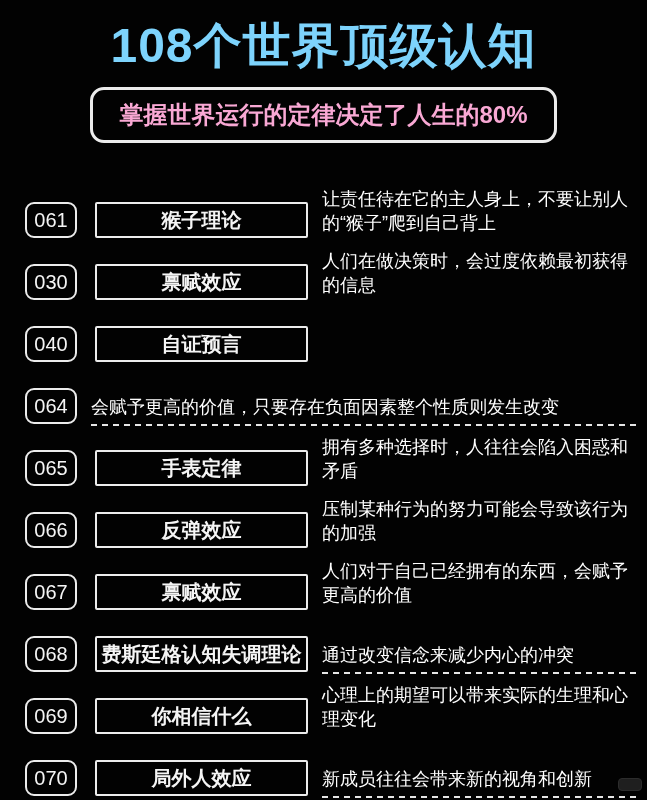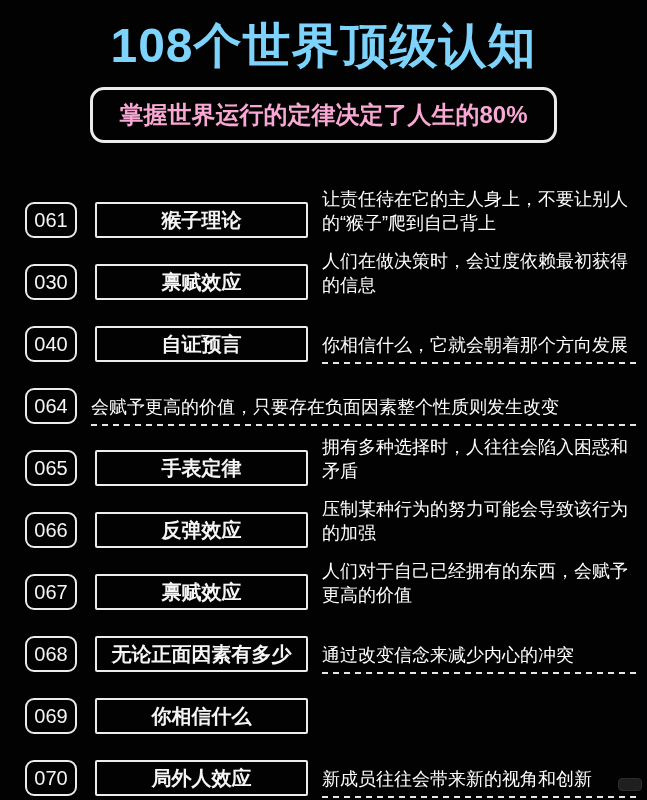--- a/index.html
+++ b/index.html
@@ -107,24 +107,20 @@
     <div class="name-box">禀赋效应</div>
     <div class="desc-cell">
       <div class="desc-text">人们在做决策时，会过度依赖最初获得的信息</div>
       <div class="dash-line"></div>
     </div>
   </div>
 
   <div class="law-row">
     <div class="num-badge">040</div>
     <div class="name-box">自证预言</div>
-    <div class="desc-cell">
-      <div class="desc-text">你相信什么，它就会朝着那个方向发展</div>
-      <div class="dash-line"></div>
-    </div>
   </div>
 
   <div class="law-row">
     <div class="num-badge">064</div>
     <div class="desc-cell">
       <div class="desc-text">会赋予更高的价值，只要存在负面因素整个性质则发生改变</div>
       <div class="dash-line"></div>
     </div>
   </div>
 
@@ -150,30 +146,34 @@
     <div class="num-badge">067</div>
     <div class="name-box">禀赋效应</div>
     <div class="desc-cell">
       <div class="desc-text">人们对于自己已经拥有的东西，会赋予更高的价值</div>
       <div class="dash-line"></div>
     </div>
   </div>
 
   <div class="law-row">
     <div class="num-badge">068</div>
-    <div class="name-box">无论正面因素有多少</div>
+    <div class="name-box">费斯廷格认知失调理论</div>
     <div class="desc-cell">
       <div class="desc-text">通过改变信念来减少内心的冲突</div>
       <div class="dash-line"></div>
     </div>
   </div>
 
   <div class="law-row">
     <div class="num-badge">069</div>
     <div class="name-box">你相信什么</div>
+    <div class="desc-cell">
+      <div class="desc-text">心理上的期望可以带来实际的生理和心理变化</div>
+      <div class="dash-line"></div>
+    </div>
   </div>
 
   <div class="law-row">
     <div class="num-badge">070</div>
     <div class="name-box">局外人效应</div>
     <div class="desc-cell">
       <div class="desc-text">新成员往往会带来新的视角和创新</div>
       <div class="dash-line"></div>
     </div>
   </div>

